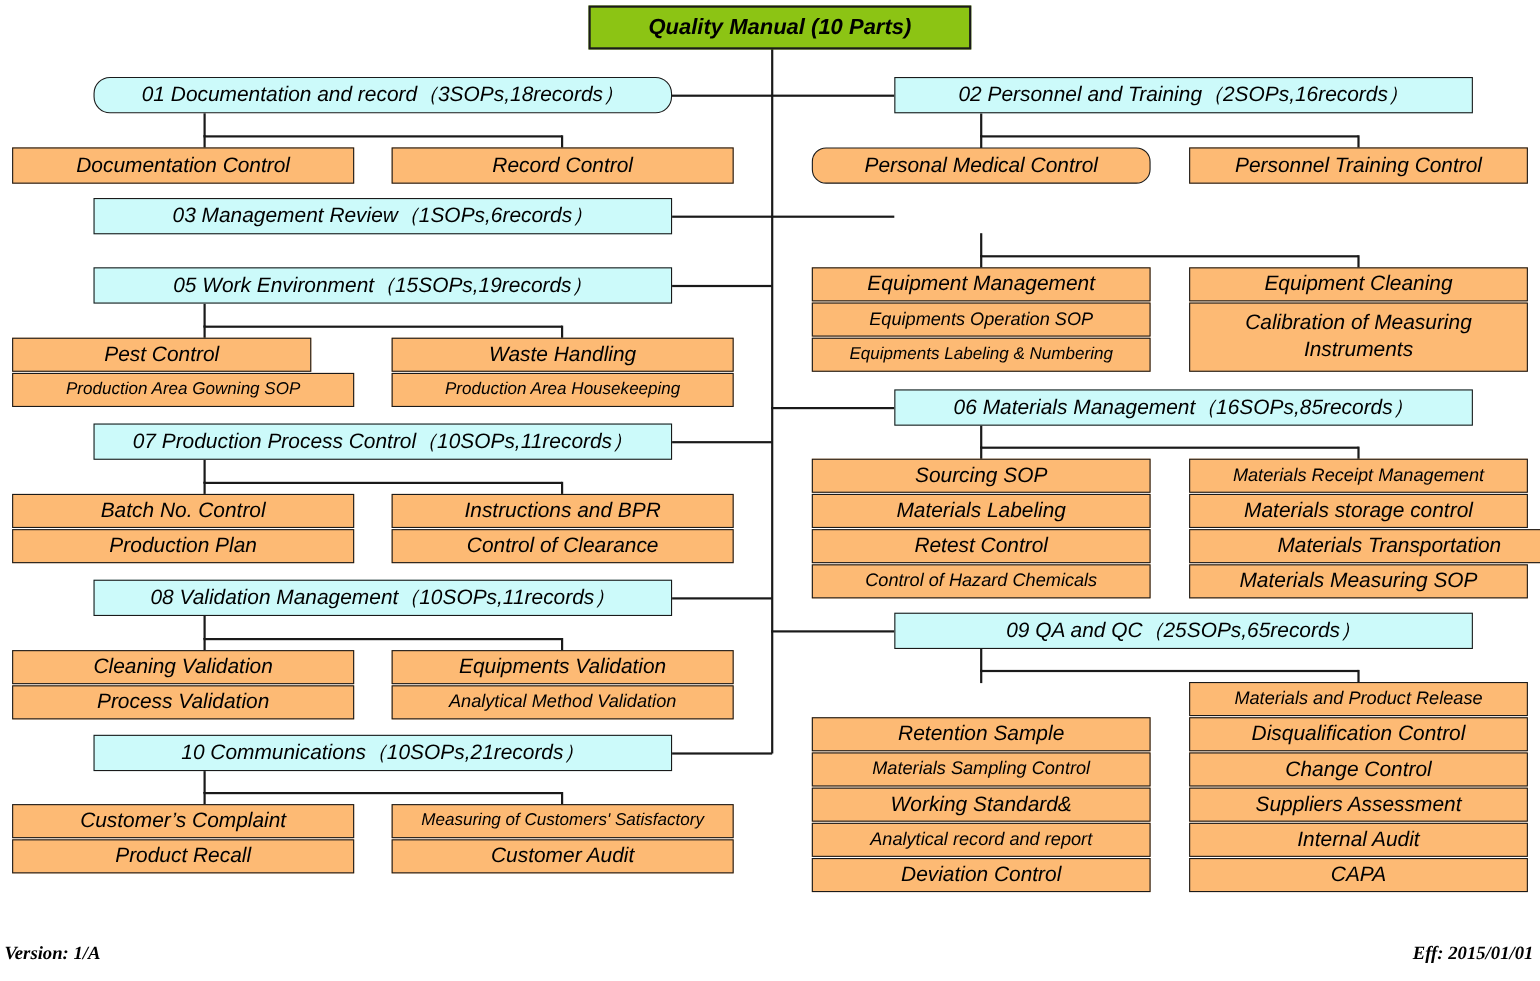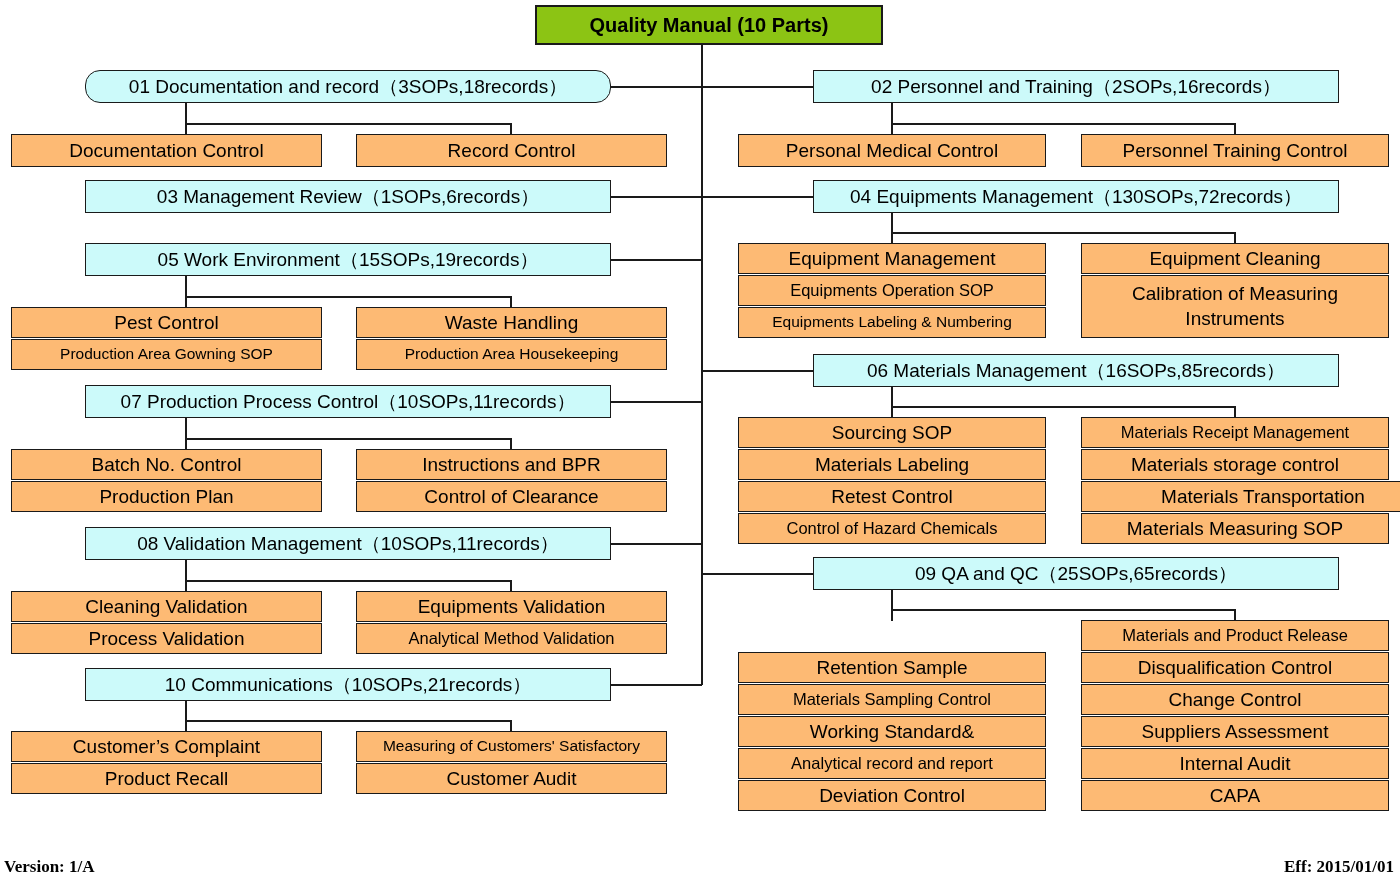--- a/index.html
+++ b/index.html
@@ -7,20 +7,21 @@
     padding: 0;
     background: #ffffff;
   }
   #stage {
     position: relative;
     width: 1400px;
     height: 892px;
     background: #ffffff;
     font-family: "Liberation Sans", sans-serif;
     overflow: hidden;
+    font-style: italic;
   }
   .box {
     position: absolute;
     box-sizing: border-box;
     border: 1.5px solid #1a1a1a;
     display: flex;
     align-items: center;
     justify-content: center;
     text-align: center;
     color: #000000;
@@ -126,34 +127,33 @@
   <div class="ln vline" style="left:185px; top:720px; height:12px;"></div>
   <div class="ln vline" style="left:510px; top:720px; height:12px;"></div>
 
   <div class="box root" style="left:535px; top:5px; width:348px; height:40px;">Quality Manual (10 Parts)</div>
 
   <div class="box chapter" style="left:85px; top:70px; width:526px; height:33px;border-radius:15px;">01 Documentation and record（3SOPs,18records）</div>
   <div class="box leaf" style="left:11px; top:134px; width:311px; height:33px;">Documentation Control</div>
   <div class="box leaf" style="left:356px; top:134px; width:311px; height:33px;">Record Control</div>
 
   <div class="box chapter" style="left:813px; top:70px; width:526px; height:33px;">02 Personnel and Training（2SOPs,16records）</div>
-  <div class="box leaf" style="left:738px; top:134px; width:308px; height:33px;">Personal Medical Control</div>
+  <div class="box leaf" style="left:738px; top:134px; width:308px; height:33px;border-radius:13px;">Personal Medical Control</div>
   <div class="box leaf" style="left:1081px; top:134px; width:308px; height:33px;">Personnel Training Control</div>
 
   <div class="box chapter" style="left:85px; top:180px; width:526px; height:33px;">03 Management Review（1SOPs,6records）</div>
 
-  <div class="box chapter" style="left:813px; top:180px; width:526px; height:33px;">04 Equipments Management（130SOPs,72records）</div>
   <div class="box leaf" style="left:738px; top:243px; width:308px; height:31px;">Equipment Management</div>
   <div class="box leaf med" style="left:738px; top:275px; width:308px; height:31px;">Equipments Operation SOP</div>
   <div class="box leaf small" style="left:738px; top:307px; width:308px; height:31px;">Equipments Labeling &amp; Numbering</div>
   <div class="box leaf" style="left:1081px; top:243px; width:308px; height:31px;">Equipment Cleaning</div>
   <div class="box leaf two" style="left:1081px; top:275px; width:308px; height:63px;">Calibration of Measuring Instruments</div>
 
   <div class="box chapter" style="left:85px; top:243px; width:526px; height:33px;">05 Work Environment（15SOPs,19records）</div>
-  <div class="box leaf" style="left:11px; top:307px; width:311px; height:31px;">Pest Control</div>
+  <div class="box leaf" style="left:11px; top:307px; width:272px; height:31px;">Pest Control</div>
   <div class="box leaf small" style="left:11px; top:339px; width:311px; height:31px;">Production Area Gowning SOP</div>
   <div class="box leaf" style="left:356px; top:307px; width:311px; height:31px;text-align:center;">Waste Handling</div>
   <div class="box leaf small" style="left:356px; top:339px; width:311px; height:31px;">Production Area Housekeeping</div>
 
   <div class="box chapter" style="left:813px; top:354px; width:526px; height:33px;">06 Materials Management（16SOPs,85records）</div>
   <div class="box leaf" style="left:738px; top:417px; width:308px; height:31px;">Sourcing SOP</div>
   <div class="box leaf" style="left:738px; top:449px; width:308px; height:31px;">Materials Labeling</div>
   <div class="box leaf" style="left:738px; top:481px; width:308px; height:31px;">Retest Control</div>
   <div class="box leaf med" style="left:738px; top:513px; width:308px; height:31px;text-align:center;">Control of Hazard Chemicals</div>
   <div class="box leaf med" style="left:1081px; top:417px; width:308px; height:31px;">Materials Receipt Management</div>

